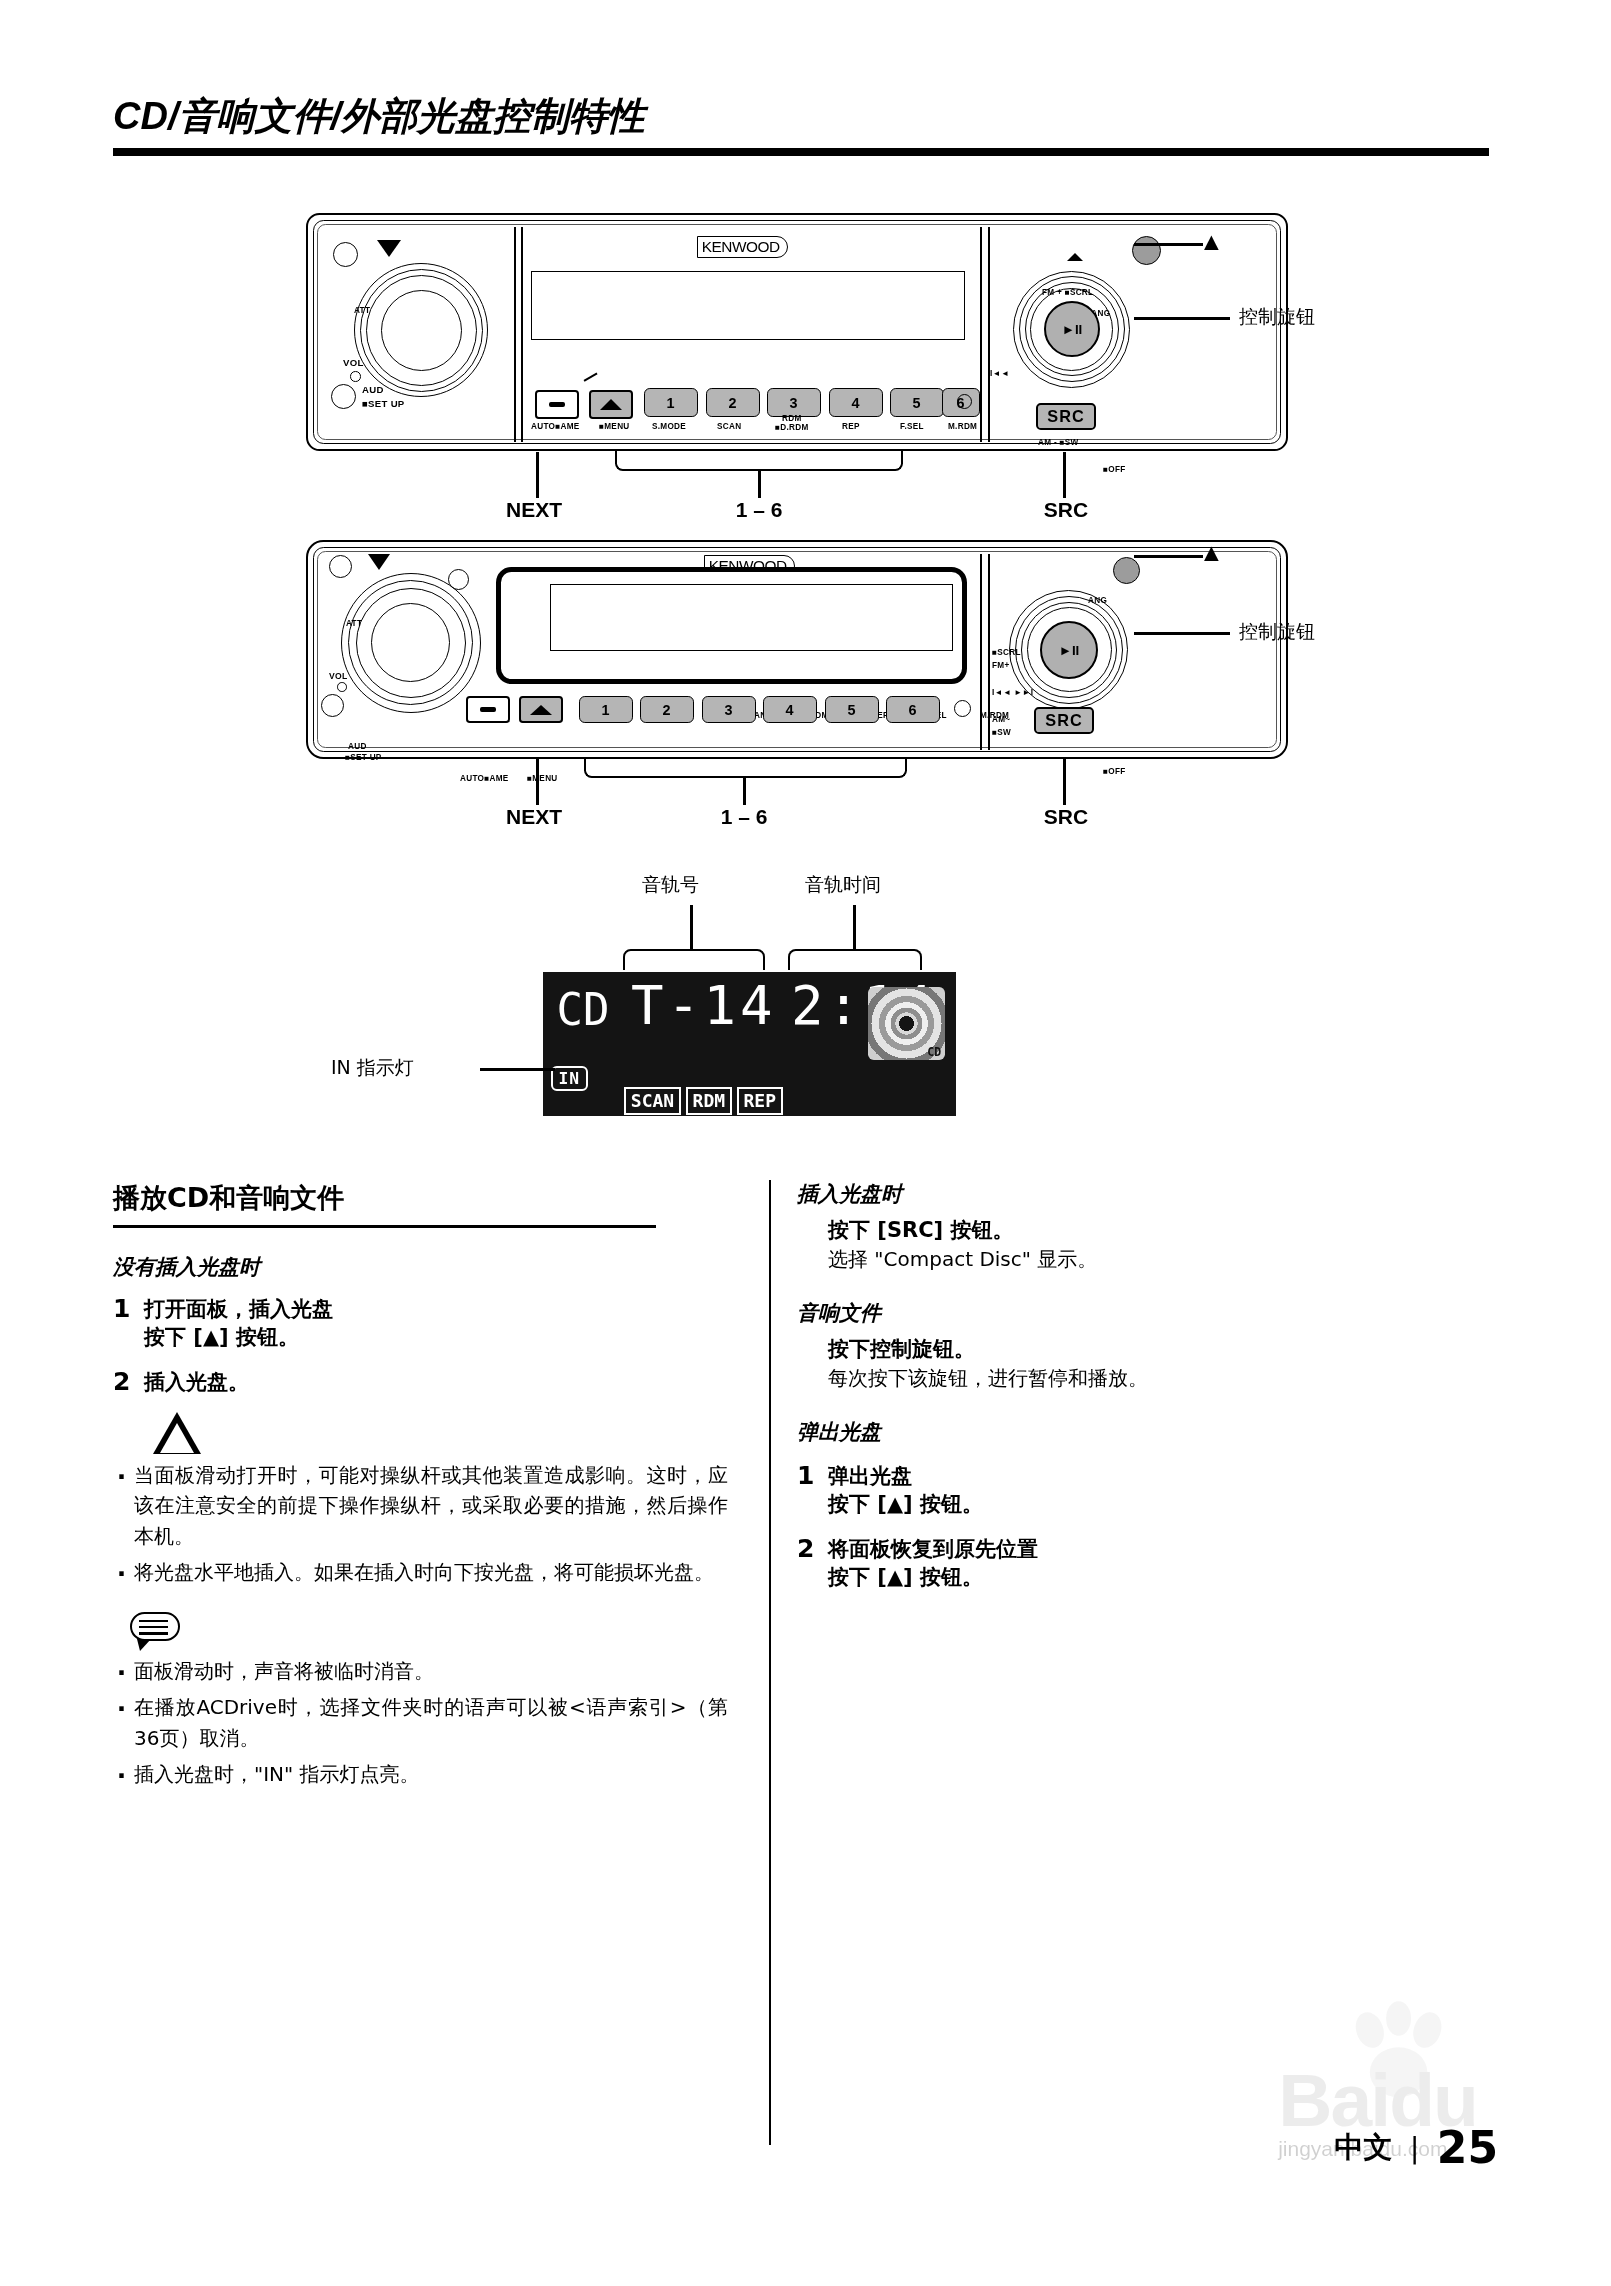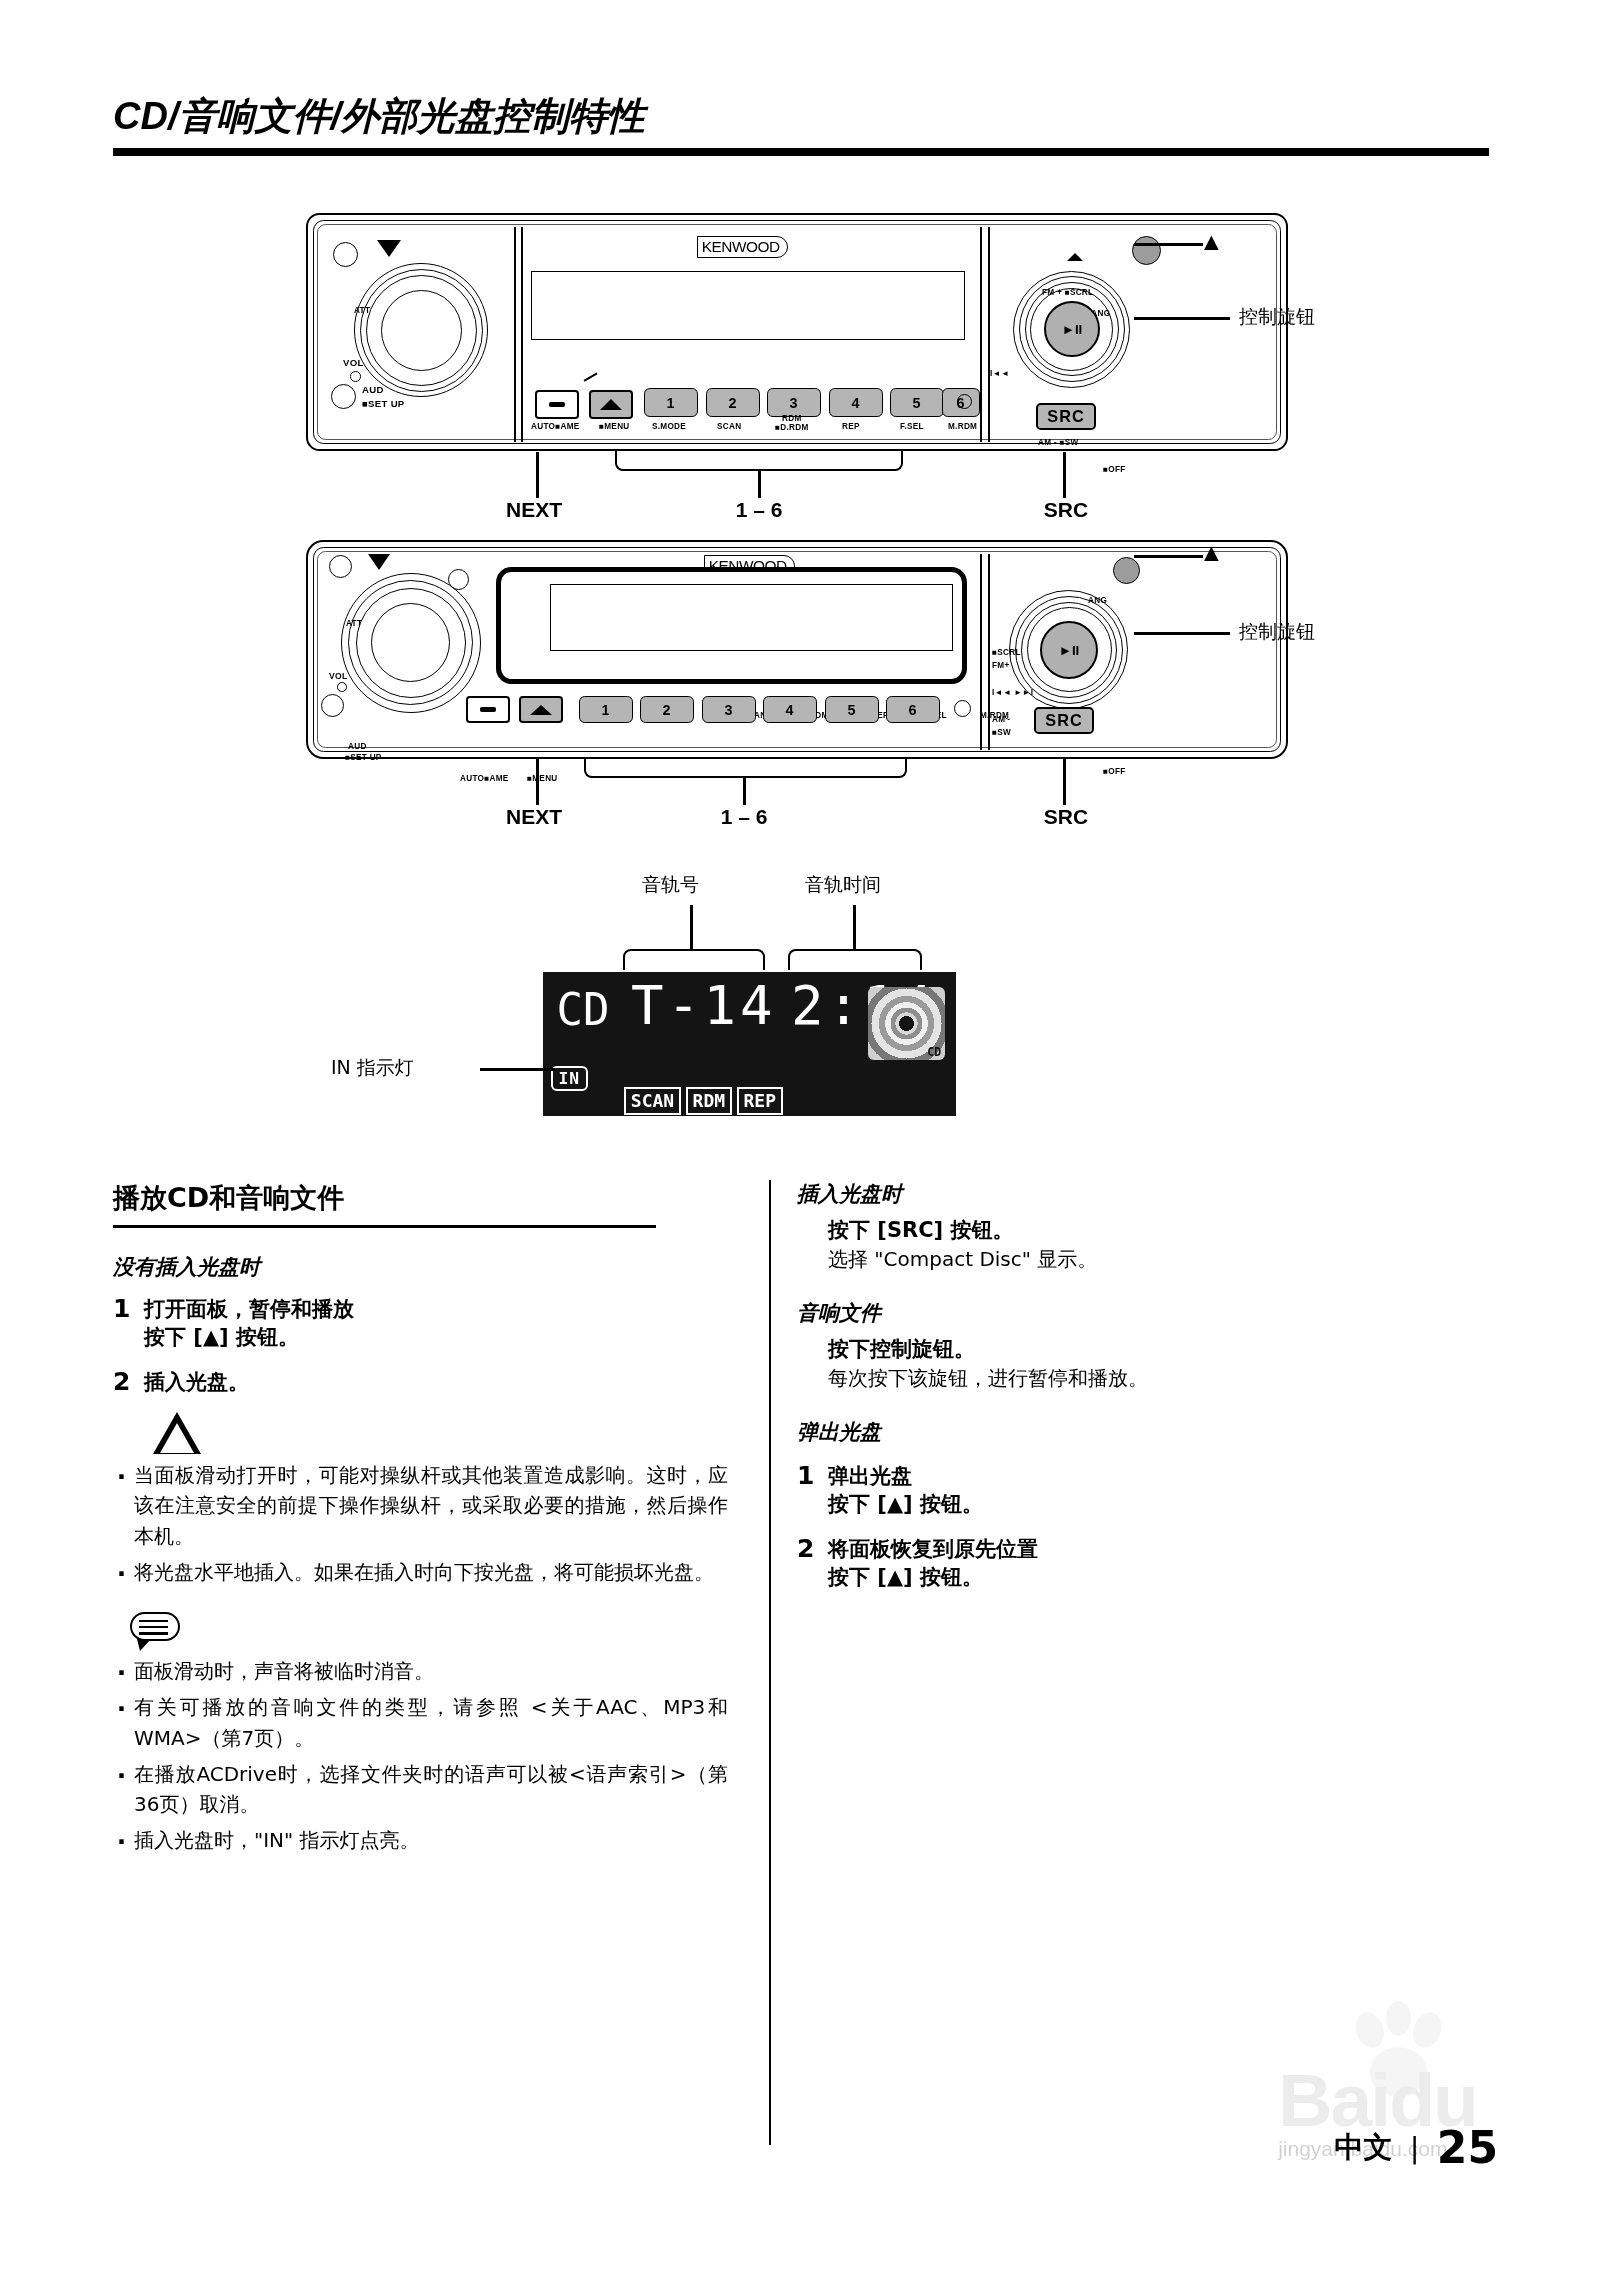--- a/index.html
+++ b/index.html
@@ -533,21 +533,21 @@
 
   <div class="col colL">
     <h2 class="sec">播放CD和音响文件</h2>
     <div class="sec-rule"></div>
 
     <h3 class="sub">没有插入光盘时</h3>
 
     <div class="step">
       <div class="step-num">1</div>
       <div class="step-body">
-        <div class="step-title">打开面板，暂停和播放</div>
+        <div class="step-title">打开面板，插入光盘</div>
         <div class="step-desc">按下 [▲] 按钮。</div>
       </div>
     </div>
 
     <div class="step">
       <div class="step-num">2</div>
       <div class="step-body">
         <div class="step-title">插入光盘。</div>
       </div>
     </div>
@@ -567,21 +567,20 @@
       <div class="bubble-lines">
           <i></i>
           <i></i>
           <i></i>
         </div>
       <div class="bubble-tail"></div>
     </div>
 
     <ul class="bullets indented">
       <li>面板滑动时，声音将被临时消音。</li>
-      <li>有关可播放的音响文件的类型，请参照 &lt;关于AAC、MP3和WMA&gt;（第7页）。</li>
       <li>在播放ACDrive时，选择文件夹时的语声可以被&lt;语声索引&gt;（第36页）取消。</li>
       <li>插入光盘时，"IN" 指示灯点亮。</li>
     </ul>
   </div>
 
   <div class="col colR">
 
     <div style="margin-bottom:25px;">
       <h3 class="sub" style="margin-bottom:7.7px;">插入光盘时</h3>
       <div class="step-desc indented">按下 [SRC] 按钮。</div>

